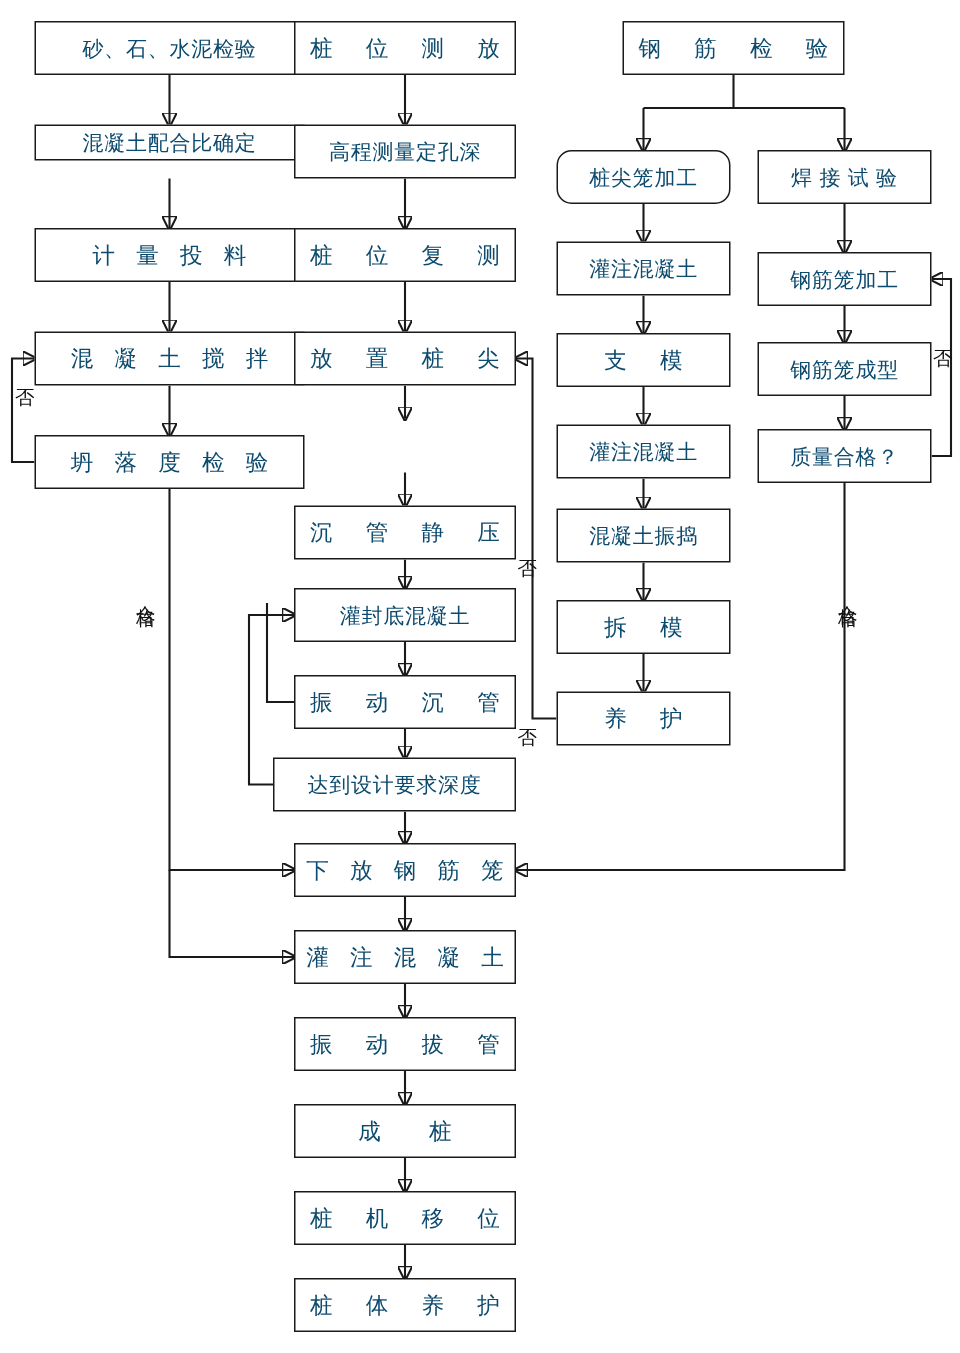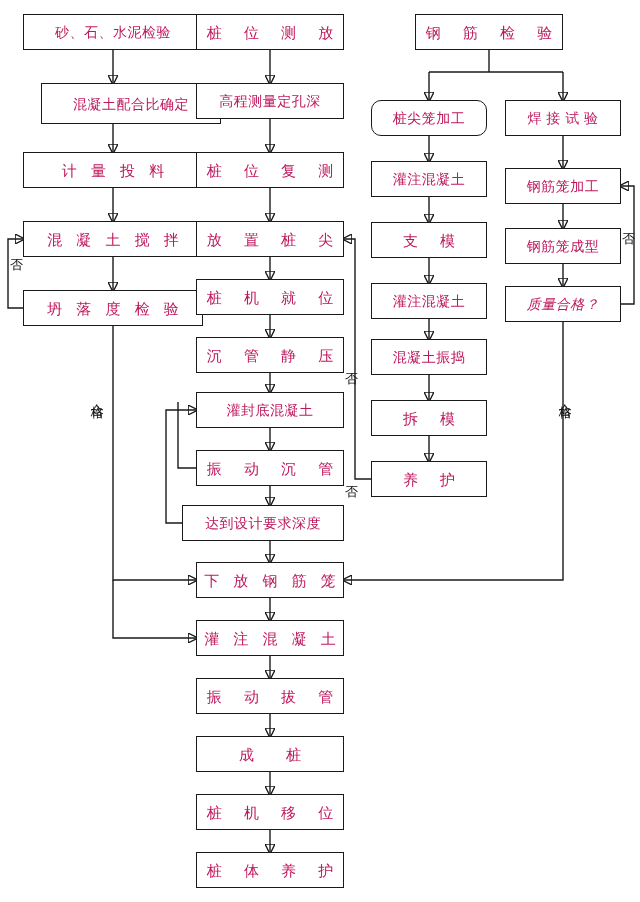--- a/index.html
+++ b/index.html
@@ -15,21 +15,21 @@
   }
   .node{
     position:absolute;
     box-sizing:border-box;
     border:1.5px solid #1a1a1a;
     background:#ffffff;
     display:flex;
     align-items:center;
     justify-content:center;
     font-size:15px;
-    color:#be185d;
+    color:#0c4a6e;
     letter-spacing:0.5px;
     line-height:1;
     white-space:nowrap;
     z-index:3;
   }
   .node.sp1{letter-spacing:5px;text-indent:5px;}
   .node.sp2{letter-spacing:9px;text-indent:9px;}
   .node.sp3{letter-spacing:14px;text-indent:14px;}
   .node.small{font-size:14px;letter-spacing:0.5px;text-indent:0;}
   .lbl{
@@ -116,30 +116,29 @@
     <line x1="563" y1="136" x2="563" y2="168" marker-end="url(#arrow)"></line>
     <line x1="563" y1="204" x2="563" y2="228" marker-end="url(#arrow)"></line>
     <line x1="563" y1="264" x2="563" y2="286" marker-end="url(#arrow)"></line>
 
     <path d="M 621 304 L 634 304 L 634 186 L 621 186" marker-end="url(#arrow)"></path>
 
     <path d="M 563 322 L 563 580 L 344 580" marker-end="url(#arrow)"></path>
   </svg>
 
   <div class="node small" style="left:23px;top:14px;width:180px;height:36px;">砂、石、水泥检验</div>
-  <div class="node small" style="left:41px;top:83px;width:180px;height:41px;">混凝土配合比确定</div>
+  <div class="node small" style="left:23px;top:83px;width:180px;height:24px;">混凝土配合比确定</div>
   <div class="node sp1" style="left:23px;top:152px;width:180px;height:36px;">计 量 投 料</div>
   <div class="node sp1" style="left:23px;top:221px;width:180px;height:36px;">混 凝 土 搅 拌</div>
   <div class="node sp1" style="left:23px;top:290px;width:180px;height:36px;">坍 落 度 检 验</div>
 
   <div class="node sp2" style="left:196px;top:14px;width:148px;height:36px;">桩 位 测 放</div>
   <div class="node small" style="left:196px;top:83px;width:148px;height:36px;">高程测量定孔深</div>
   <div class="node sp2" style="left:196px;top:152px;width:148px;height:36px;">桩 位 复 测</div>
   <div class="node sp2" style="left:196px;top:221px;width:148px;height:36px;">放 置 桩 尖</div>
-  <div class="node sp2" style="left:196px;top:279px;width:148px;height:36px;">桩 机 就 位</div>
   <div class="node sp2" style="left:196px;top:337px;width:148px;height:36px;">沉 管 静 压</div>
   <div class="node small" style="left:196px;top:392px;width:148px;height:36px;">灌封底混凝土</div>
   <div class="node sp2" style="left:196px;top:450px;width:148px;height:36px;">振 动 沉 管</div>
   <div class="node small" style="left:182px;top:505px;width:162px;height:36px;">达到设计要求深度</div>
   <div class="node sp1" style="left:196px;top:562px;width:148px;height:36px;">下 放 钢 筋 笼</div>
   <div class="node sp1" style="left:196px;top:620px;width:148px;height:36px;">灌 注 混 凝 土</div>
   <div class="node sp2" style="left:196px;top:678px;width:148px;height:36px;">振 动 拔 管</div>
   <div class="node sp3" style="left:196px;top:736px;width:148px;height:36px;">成 桩</div>
   <div class="node sp2" style="left:196px;top:794px;width:148px;height:36px;">桩 机 移 位</div>
   <div class="node sp2" style="left:196px;top:852px;width:148px;height:36px;">桩 体 养 护</div>
@@ -150,21 +149,21 @@
   <div class="node small" style="left:371px;top:161px;width:116px;height:36px;">灌注混凝土</div>
   <div class="node sp2" style="left:371px;top:222px;width:116px;height:36px;">支 模</div>
   <div class="node small" style="left:371px;top:283px;width:116px;height:36px;">灌注混凝土</div>
   <div class="node small" style="left:371px;top:339px;width:116px;height:36px;text-align:right;">混凝土振捣</div>
   <div class="node sp2" style="left:371px;top:400px;width:116px;height:36px;">拆 模</div>
   <div class="node sp2" style="left:371px;top:461px;width:116px;height:36px;">养 护</div>
 
   <div class="node small" style="left:505px;top:100px;width:116px;height:36px;">焊 接 试 验</div>
   <div class="node small" style="left:505px;top:168px;width:116px;height:36px;">钢筋笼加工</div>
   <div class="node small" style="left:505px;top:228px;width:116px;height:36px;">钢筋笼成型</div>
-  <div class="node small" style="left:505px;top:286px;width:116px;height:36px;font-style:italic;">质量合格？</div>
+  <div class="node small" style="left:505px;top:286px;width:116px;height:36px;">质量合格？</div>
 
   <div class="lbl" style="left:10px;top:258px;">否</div>
   <div class="lbl vert" style="left:90px;top:393px;">合格</div>
   <div class="lbl" style="left:345px;top:372px;">否</div>
   <div class="lbl" style="left:345px;top:485px;">否</div>
   <div class="lbl" style="left:622px;top:232px;">否</div>
   <div class="lbl vert" style="left:558px;top:393px;">合格</div>
 
 </div>
 

